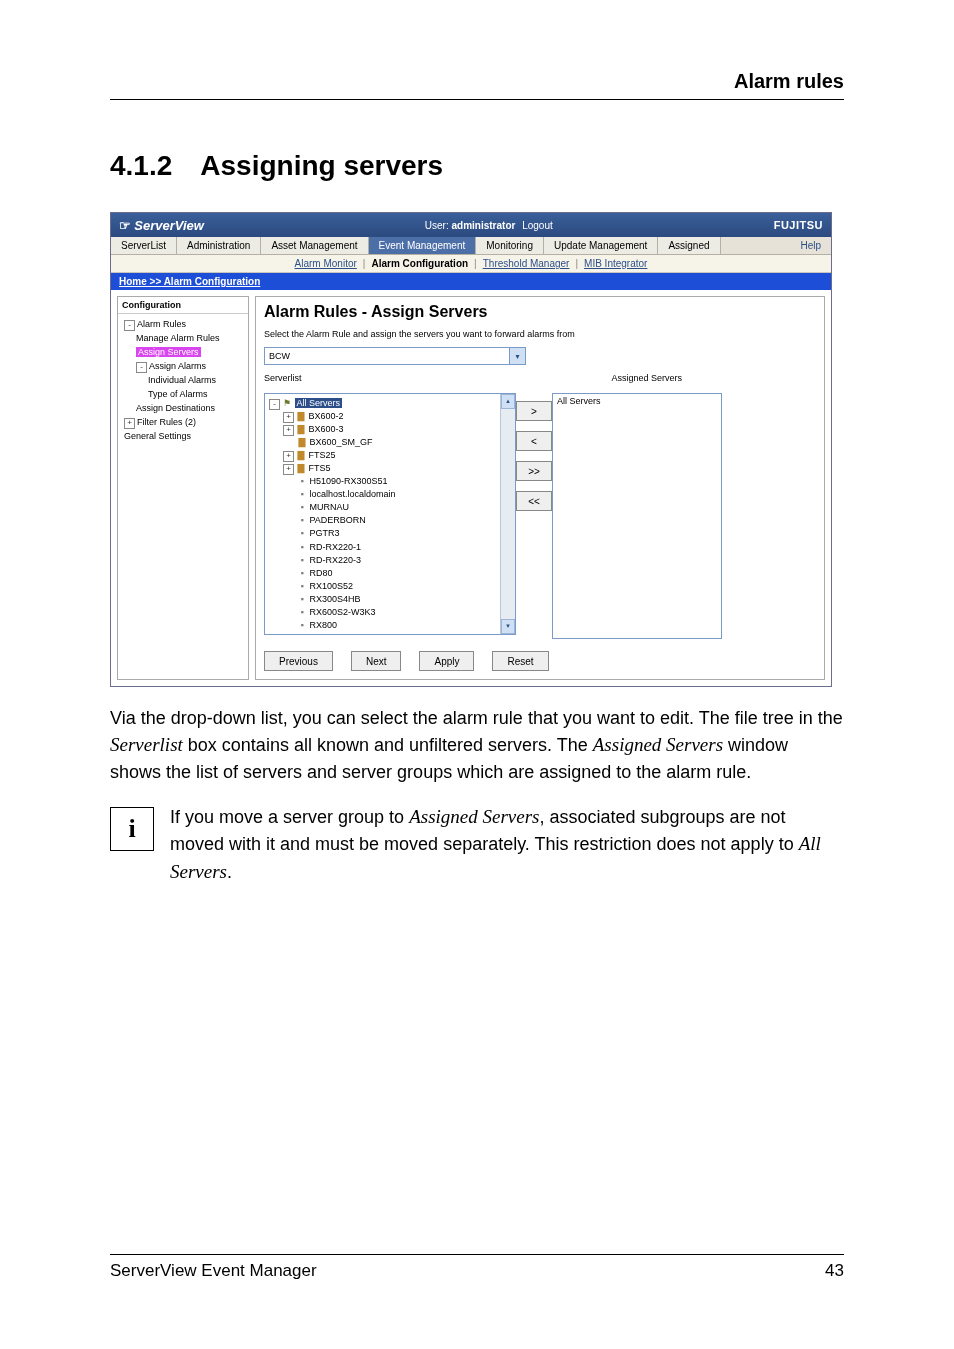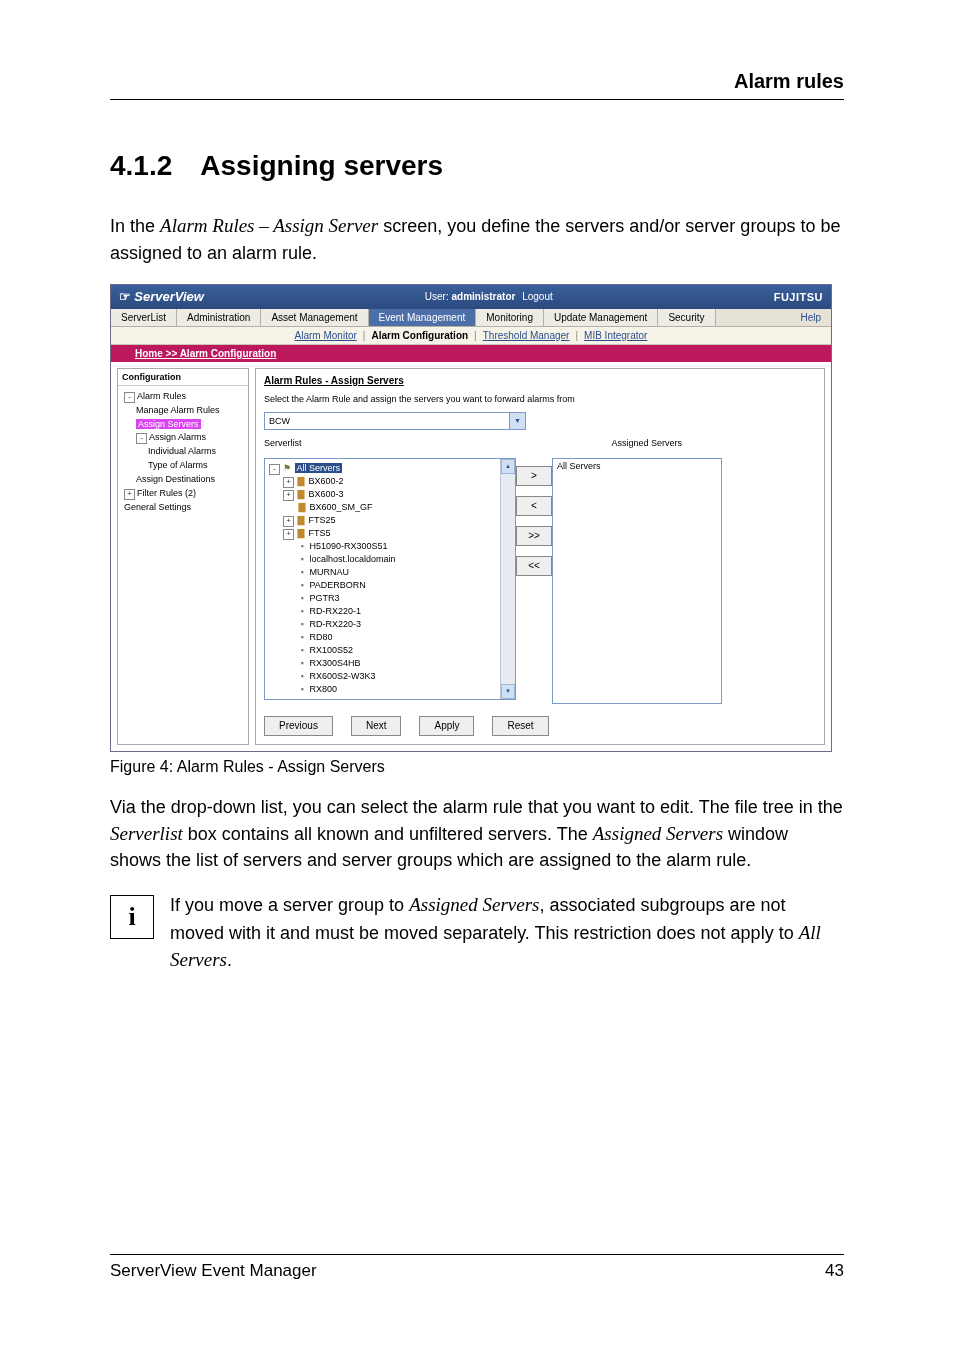--- a/index.html
+++ b/index.html
@@ -82,25 +82,25 @@
     background: #f6f3e9;
     padding: 3px 0;
     font-size: 10px;
     border-bottom: 1px solid #c9c5ba;
   }
   .subtabbar .subtab { color: #2c4f8a; text-decoration: underline; cursor: pointer; }
   .subtabbar .subtab.active { color: #000; text-decoration: none; font-weight: bold; }
   .subtabbar .sep { color: #888; }
 
   .crumb {
-    background: #be185d;
+    background: #1d4ed8;
     color: #fff;
     font-size: 10px;
     font-weight: bold;
-    padding: 3px 24px;
+    padding: 3px 8px;
     text-decoration: underline;
   }
 
   .content {
     display: flex;
     min-height: 340px;
   }
   .sidebar {
     width: 130px;
     border: 1px solid #aaa;
@@ -121,21 +121,21 @@
   .tree .sel { background: #d946ef; color: #fff; padding: 0 2px; }
 
   .mainpane {
     flex: 1;
     border: 1px solid #aaa;
     margin: 6px 6px 6px 2px;
     background: #fff;
     padding: 4px 8px 8px 8px;
     font-size: 9px;
   }
-  .mainpane .panetitle { font-weight: bold; font-size: 10px; padding: 2px 0 8px 0; border-bottom: 0; text-decoration: underline; }
+  .mainpane .panetitle { font-weight: bold; font-size: 16px; padding: 2px 0 8px 0; border-bottom: 0; }
   .mainpane .instr { margin-bottom: 8px; }
 
   .combo {
     display: inline-flex;
     border: 1px solid #7a9ac8;
     height: 16px;
     width: 260px;
     background: #fff;
   }
   .combo input {
@@ -259,44 +259,41 @@
 <body>
 
 <div class="page">
 
   <div class="running-head">Alarm rules</div>
 
   <div class="section-heading">
     <span class="num">4.1.2</span><span>Assigning servers</span>
   </div>
 
-  <p class="body-text">
-    <span>In the </span><span class="italic">Alarm Rules – Assign Server</span><span> screen, you define the servers and/or server groups to be assigned to an alarm rule.</span>
-  </p>
 
   <div class="shot">
 
     <div class="titlebar">
       <span class="brand"><span style="font-style:normal;">☞ </span><span>ServerView</span></span>
       <span class="userarea">
         <span>User:</span>
         <b>administrator</b>
         <a>Logout</a>
       </span>
       <span class="logo">FUJITSU</span>
     </div>
 
     <div class="tabbar">
       <div class="tab">ServerList</div>
       <div class="tab">Administration</div>
       <div class="tab">Asset Management</div>
       <div class="tab active">Event Management</div>
       <div class="tab">Monitoring</div>
       <div class="tab">Update Management</div>
-      <div class="tab">Security</div>
+      <div class="tab">Assigned</div>
       <div class="spacer"></div>
       <div class="help">Help</div>
     </div>
 
     <div class="subtabbar">
       <span class="subtab">Alarm Monitor</span>
       <span class="sep">|</span>
       <span class="subtab active">Alarm Configuration</span>
       <span class="sep">|</span>
       <span class="subtab">Threshold Manager</span>
@@ -381,21 +378,20 @@
         <div class="btnrow">
           <button>Previous</button>
           <button>Next</button>
           <button>Apply</button>
           <button>Reset</button>
         </div>
       </div>
     </div>
   </div>
 
-  <div class="caption">Figure 4: Alarm Rules - Assign Servers</div>
 
   <p class="body-text" style="margin-top:18px;">
     <span>Via the drop-down list, you can select the alarm rule that you want to edit. The file tree in the </span><span class="italic">Serverlist</span><span> box contains all known and unfiltered servers. The </span><span class="italic">Assigned Servers</span><span> window shows the list of servers and server groups which are assigned to the alarm rule.</span>
   </p>
 
   <div class="infobox">
     <div class="info-icon">i</div>
     <div class="body-text">
       <span>If you move a server group to </span><span class="italic">Assigned Servers</span><span>, associated subgroups are not moved with it and must be moved separately. This restriction does not apply to </span><span class="italic">All Servers</span><span>.</span>
     </div>

